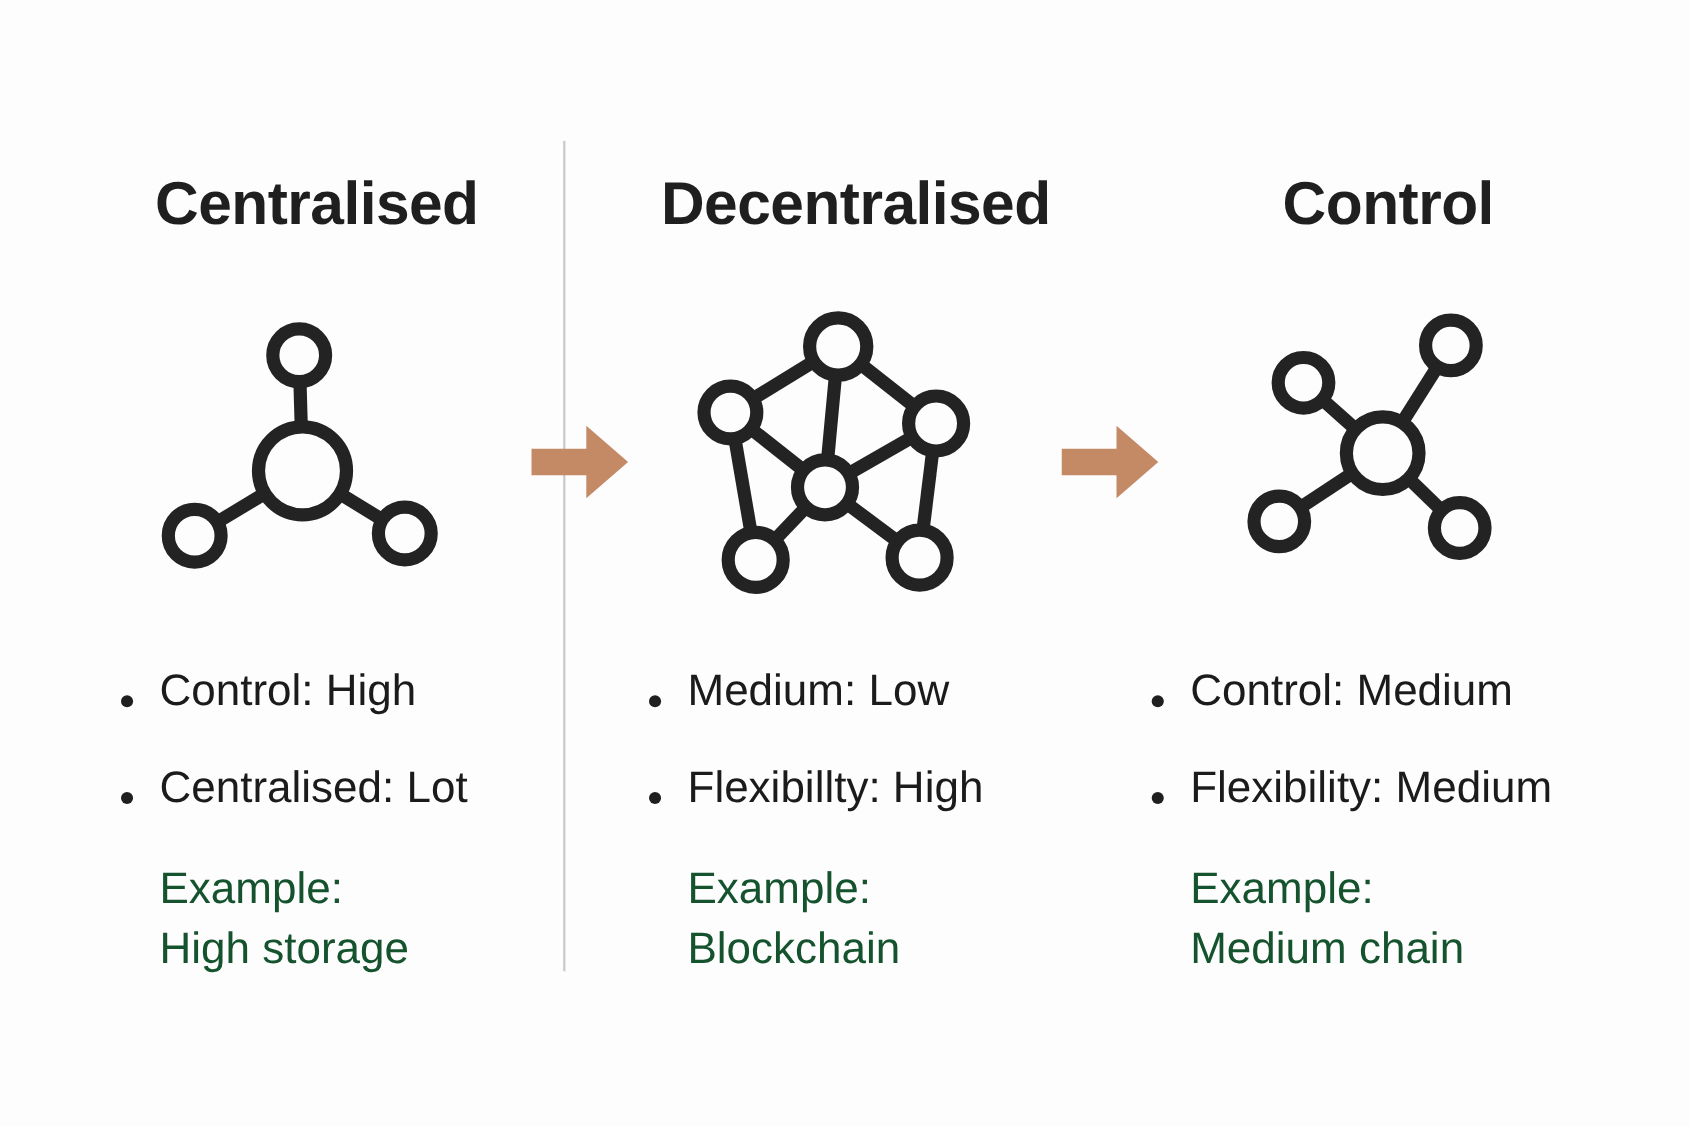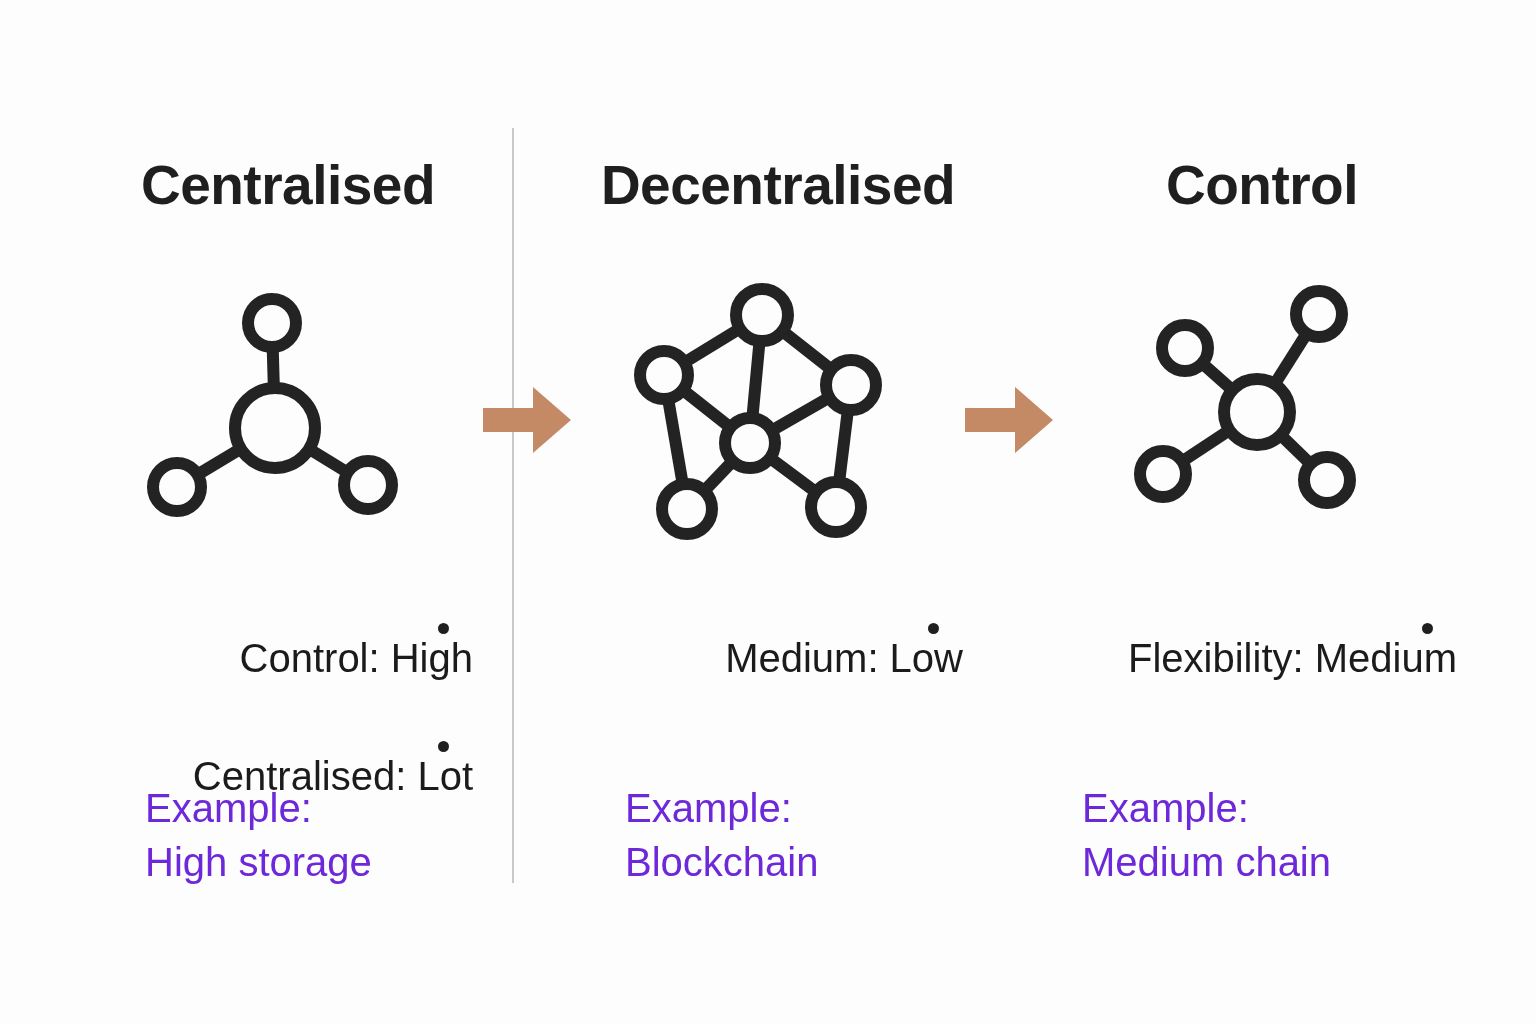--- a/index.html
+++ b/index.html
@@ -57,23 +57,22 @@
     position: absolute;
     top: 604px;
     left: 0;
     width: 100%;
     margin: 0;
     padding: 0;
     list-style: none;
   }
   .bullet-row {
     display: flex;
-    align-items: flex-end;
+    align-items: center;
     margin-bottom: 40px;
-    flex-direction: column;
   }
   .col-1 .bullet-row { padding-left: 37px; }
   .col-2 .bullet-row { padding-left: 27px; }
   .col-3 .bullet-row { padding-left: 10px; }
   .dot {
     flex: 0 0 auto;
     width: 11px;
     height: 11px;
     border-radius: 50%;
     background: #1f1f1f;
@@ -87,21 +86,21 @@
     white-space: nowrap;
   }
 
   .example {
     position: absolute;
     top: 781px;
     left: 0;
     width: 100%;
     font-size: 40px;
     line-height: 54px;
-    color: #6d28d9;
+    color: #14532d;
   }
   .col-1 .example { padding-left: 72px; }
   .col-2 .example { padding-left: 62px; }
   .col-3 .example { padding-left: 45px; }
 </style>
 </head>
 <body>
 
 <div class="canvas">
 
@@ -125,30 +124,38 @@
     </div>
   </section>
 
   <section class="column col-2">
     <h2 class="title">Decentralised</h2>
     <ul class="bullets">
       <li class="bullet-row">
         <span class="dot"></span>
         <span class="bullet-label">Medium: Low</span>
       </li>
+      <li class="bullet-row">
+        <span class="dot"></span>
+        <span class="bullet-label">Flexibillty: High</span>
+      </li>
     </ul>
     <div class="example">
       <div>Example:</div>
       <div>Blockchain</div>
     </div>
   </section>
 
   <section class="column col-3">
     <h2 class="title">Control</h2>
     <ul class="bullets">
+      <li class="bullet-row">
+        <span class="dot"></span>
+        <span class="bullet-label">Control: Medium</span>
+      </li>
       <li class="bullet-row">
         <span class="dot"></span>
         <span class="bullet-label">Flexibility: Medium</span>
       </li>
     </ul>
     <div class="example">
       <div>Example:</div>
       <div>Medium chain</div>
     </div>
   </section>

